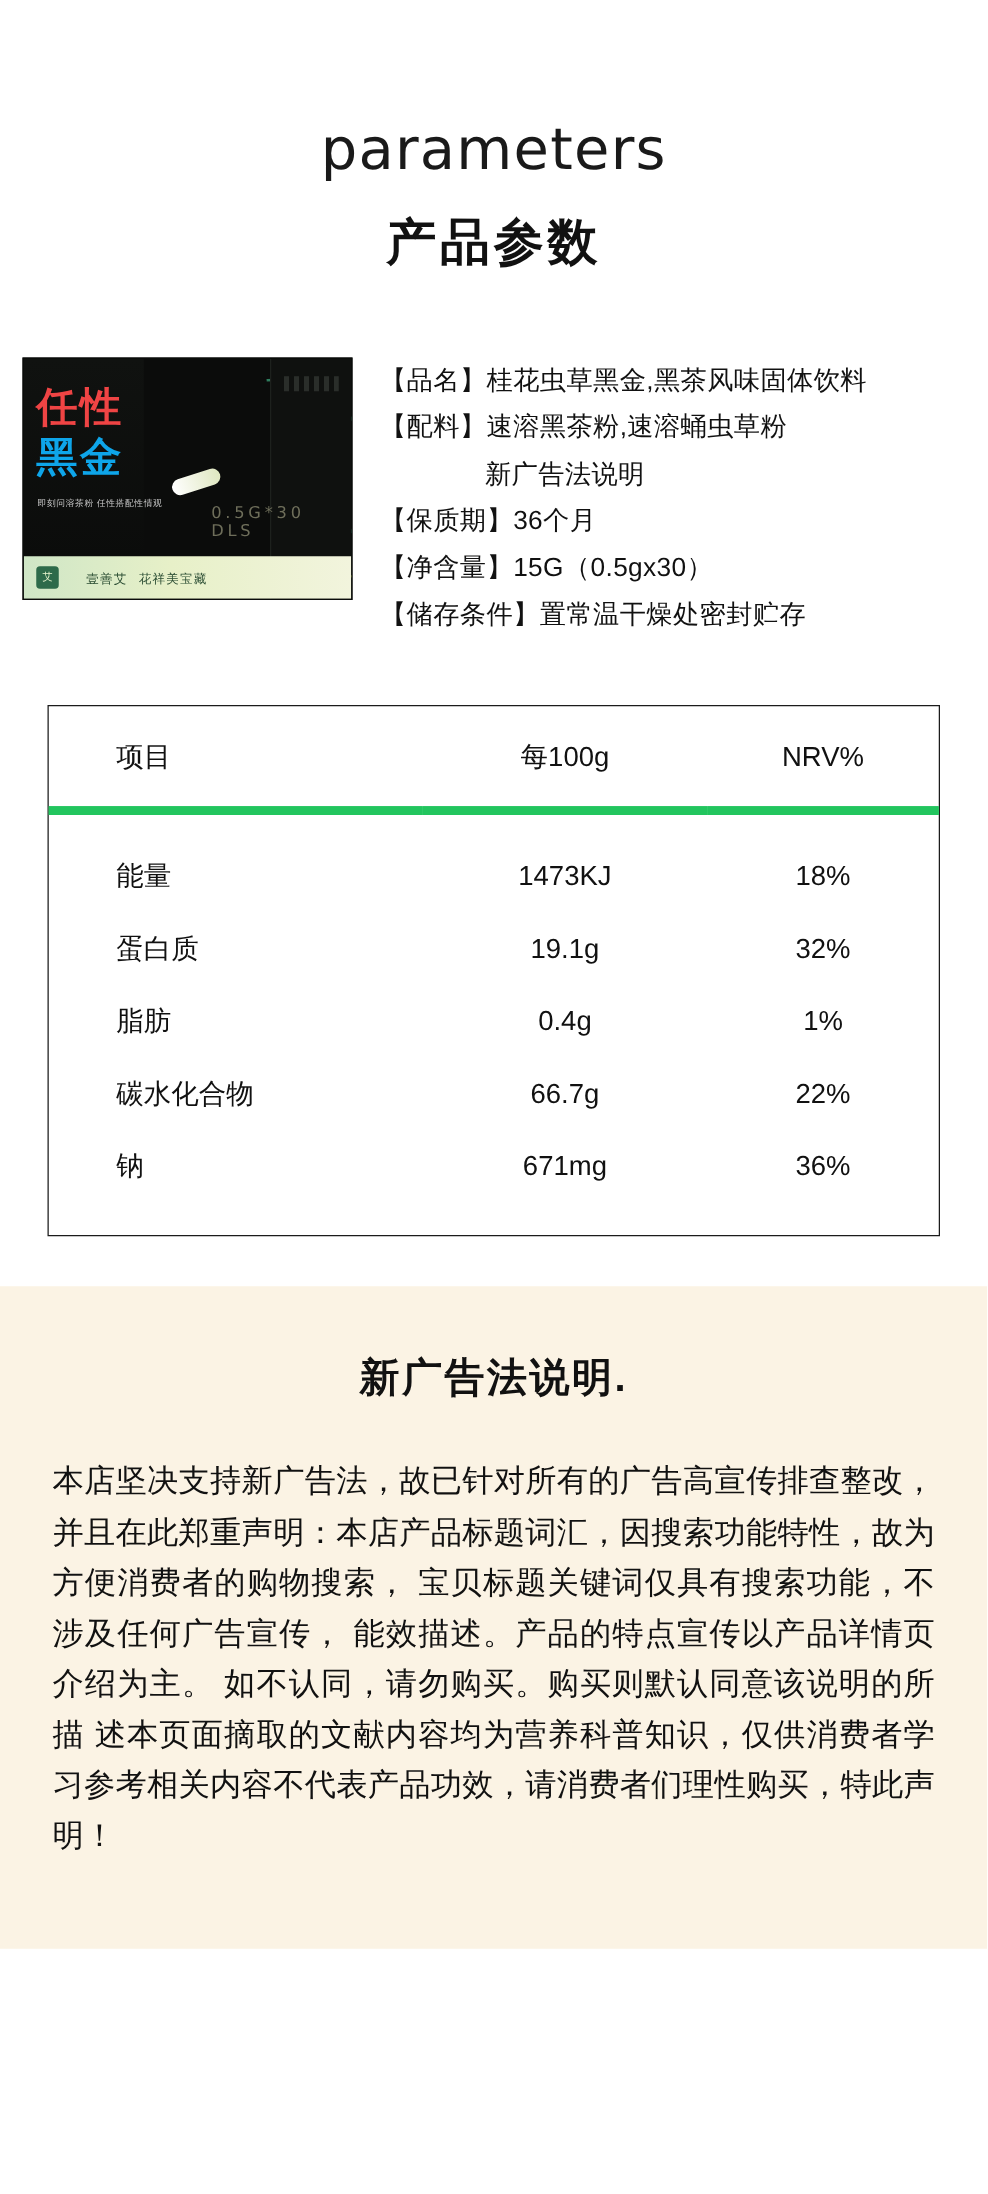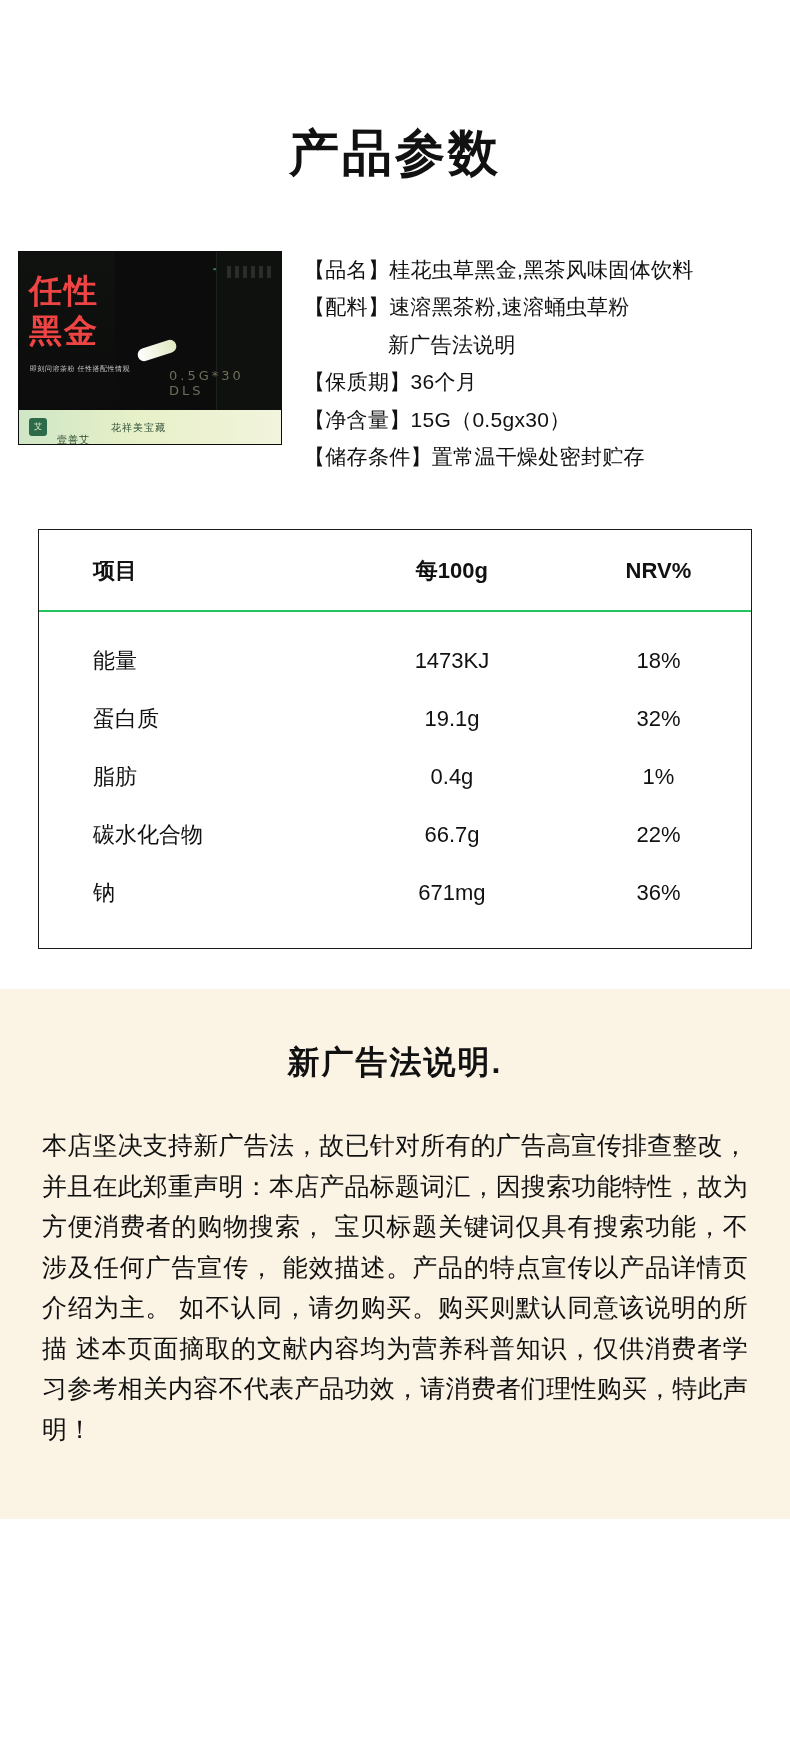--- a/index.html
+++ b/index.html
@@ -29,21 +29,21 @@
   .header .en-title {
     font-size: 46px;
     font-weight: 400;
     letter-spacing: 1px;
     color: #1a1a1a;
     line-height: 1;
     font-family: "DejaVu Sans", sans-serif;
   }
   .header .cn-title {
     margin-top: 30px;
-    font-size: 50px;
+    font-size: 40px;
     font-weight: 700;
     letter-spacing: 3px;
     color: #111111;
     line-height: 1.1;
   }
 
   
   .product-block {
     margin-top: 70px;
     display: flex;
@@ -69,21 +69,21 @@
   .pi-word1, .pi-word2 {
     position: absolute;
     left: 10px;
     font-size: 33px;
     font-weight: 700;
     letter-spacing: 2px;
     line-height: 1;
     font-family: "Liberation Sans", sans-serif;
   }
   .pi-word1 { top: 22px; color: #ef4444; }
-  .pi-word2 { top: 62px; color: #ef4444; }
+  .pi-word2 { top: 62px; color: #0ea5e9; }
   .pi-sub {
     position: absolute;
     left: 11px;
     top: 112px;
     font-size: 7px;
     color: #c9c9c9;
     line-height: 1.5;
     letter-spacing: .5px;
   }
   .pi-arc1, .pi-arc2 {
@@ -128,25 +128,24 @@
     width: 18px; height: 18px;
     background: #2d6a4a;
     border-radius: 3px;
     color: #e8f5cf;
     font-size: 8px;
     line-height: 18px;
     text-align: center;
   }
   .pi-brandbar .bb-text {
     position: absolute;
-    left: 38px; top: 11px;
+    left: 50px; top: 11px;
     font-size: 10px;
     color: #2b4d33;
     letter-spacing: 1px;
-    margin-top: 12px;
   }
   .pi-brandbar .bb-text2 {
     position: absolute;
     left: 92px; top: 11px;
     font-size: 10px;
     color: #2b4d33;
     letter-spacing: 1px;
   }
   .pi-rightpanel {
     position: absolute;
@@ -186,23 +185,23 @@
   .nutrition-wrap {
     margin: 54px 38px 0 38px;
     border: 1px solid #1b1b1b;
   }
   table.nutrition {
     width: 100%;
     border-collapse: collapse;
     font-size: 22px;
   }
   table.nutrition thead th {
-    font-weight: 700;
+    font-weight: 400;
     padding: 26px 0 24px 0;
-    border-bottom: 2px solid #22c55e;
+    border-bottom: 7px solid #22c55e;
     text-align: left;
   }
   table.nutrition th.col-item,
   table.nutrition td.col-item { width: 42%; padding-left: 54px; }
   table.nutrition th.col-per,
   table.nutrition td.col-per  { width: 32%; text-align: center; }
   table.nutrition th.col-nrv,
   table.nutrition td.col-nrv  { width: 26%; text-align: center; }
   table.nutrition thead th.col-per { text-align: center; }
   table.nutrition thead th.col-nrv { text-align: center; }
@@ -235,20 +234,21 @@
     text-align: justify;
     letter-spacing: .2px;
   }
 </style>
 </head>
 <body>
 
 <div class="page">
 
   <div class="header">
+    <div class="en-title">parameters</div>
     <div class="cn-title">产品参数</div>
   </div>
 
   <div class="product-block">
 
     <div class="product-image">
       <div class="pi-left"></div>
       <div class="pi-arc1"></div>
       <div class="pi-arc2"></div>
       <div class="pi-capsule"></div>

